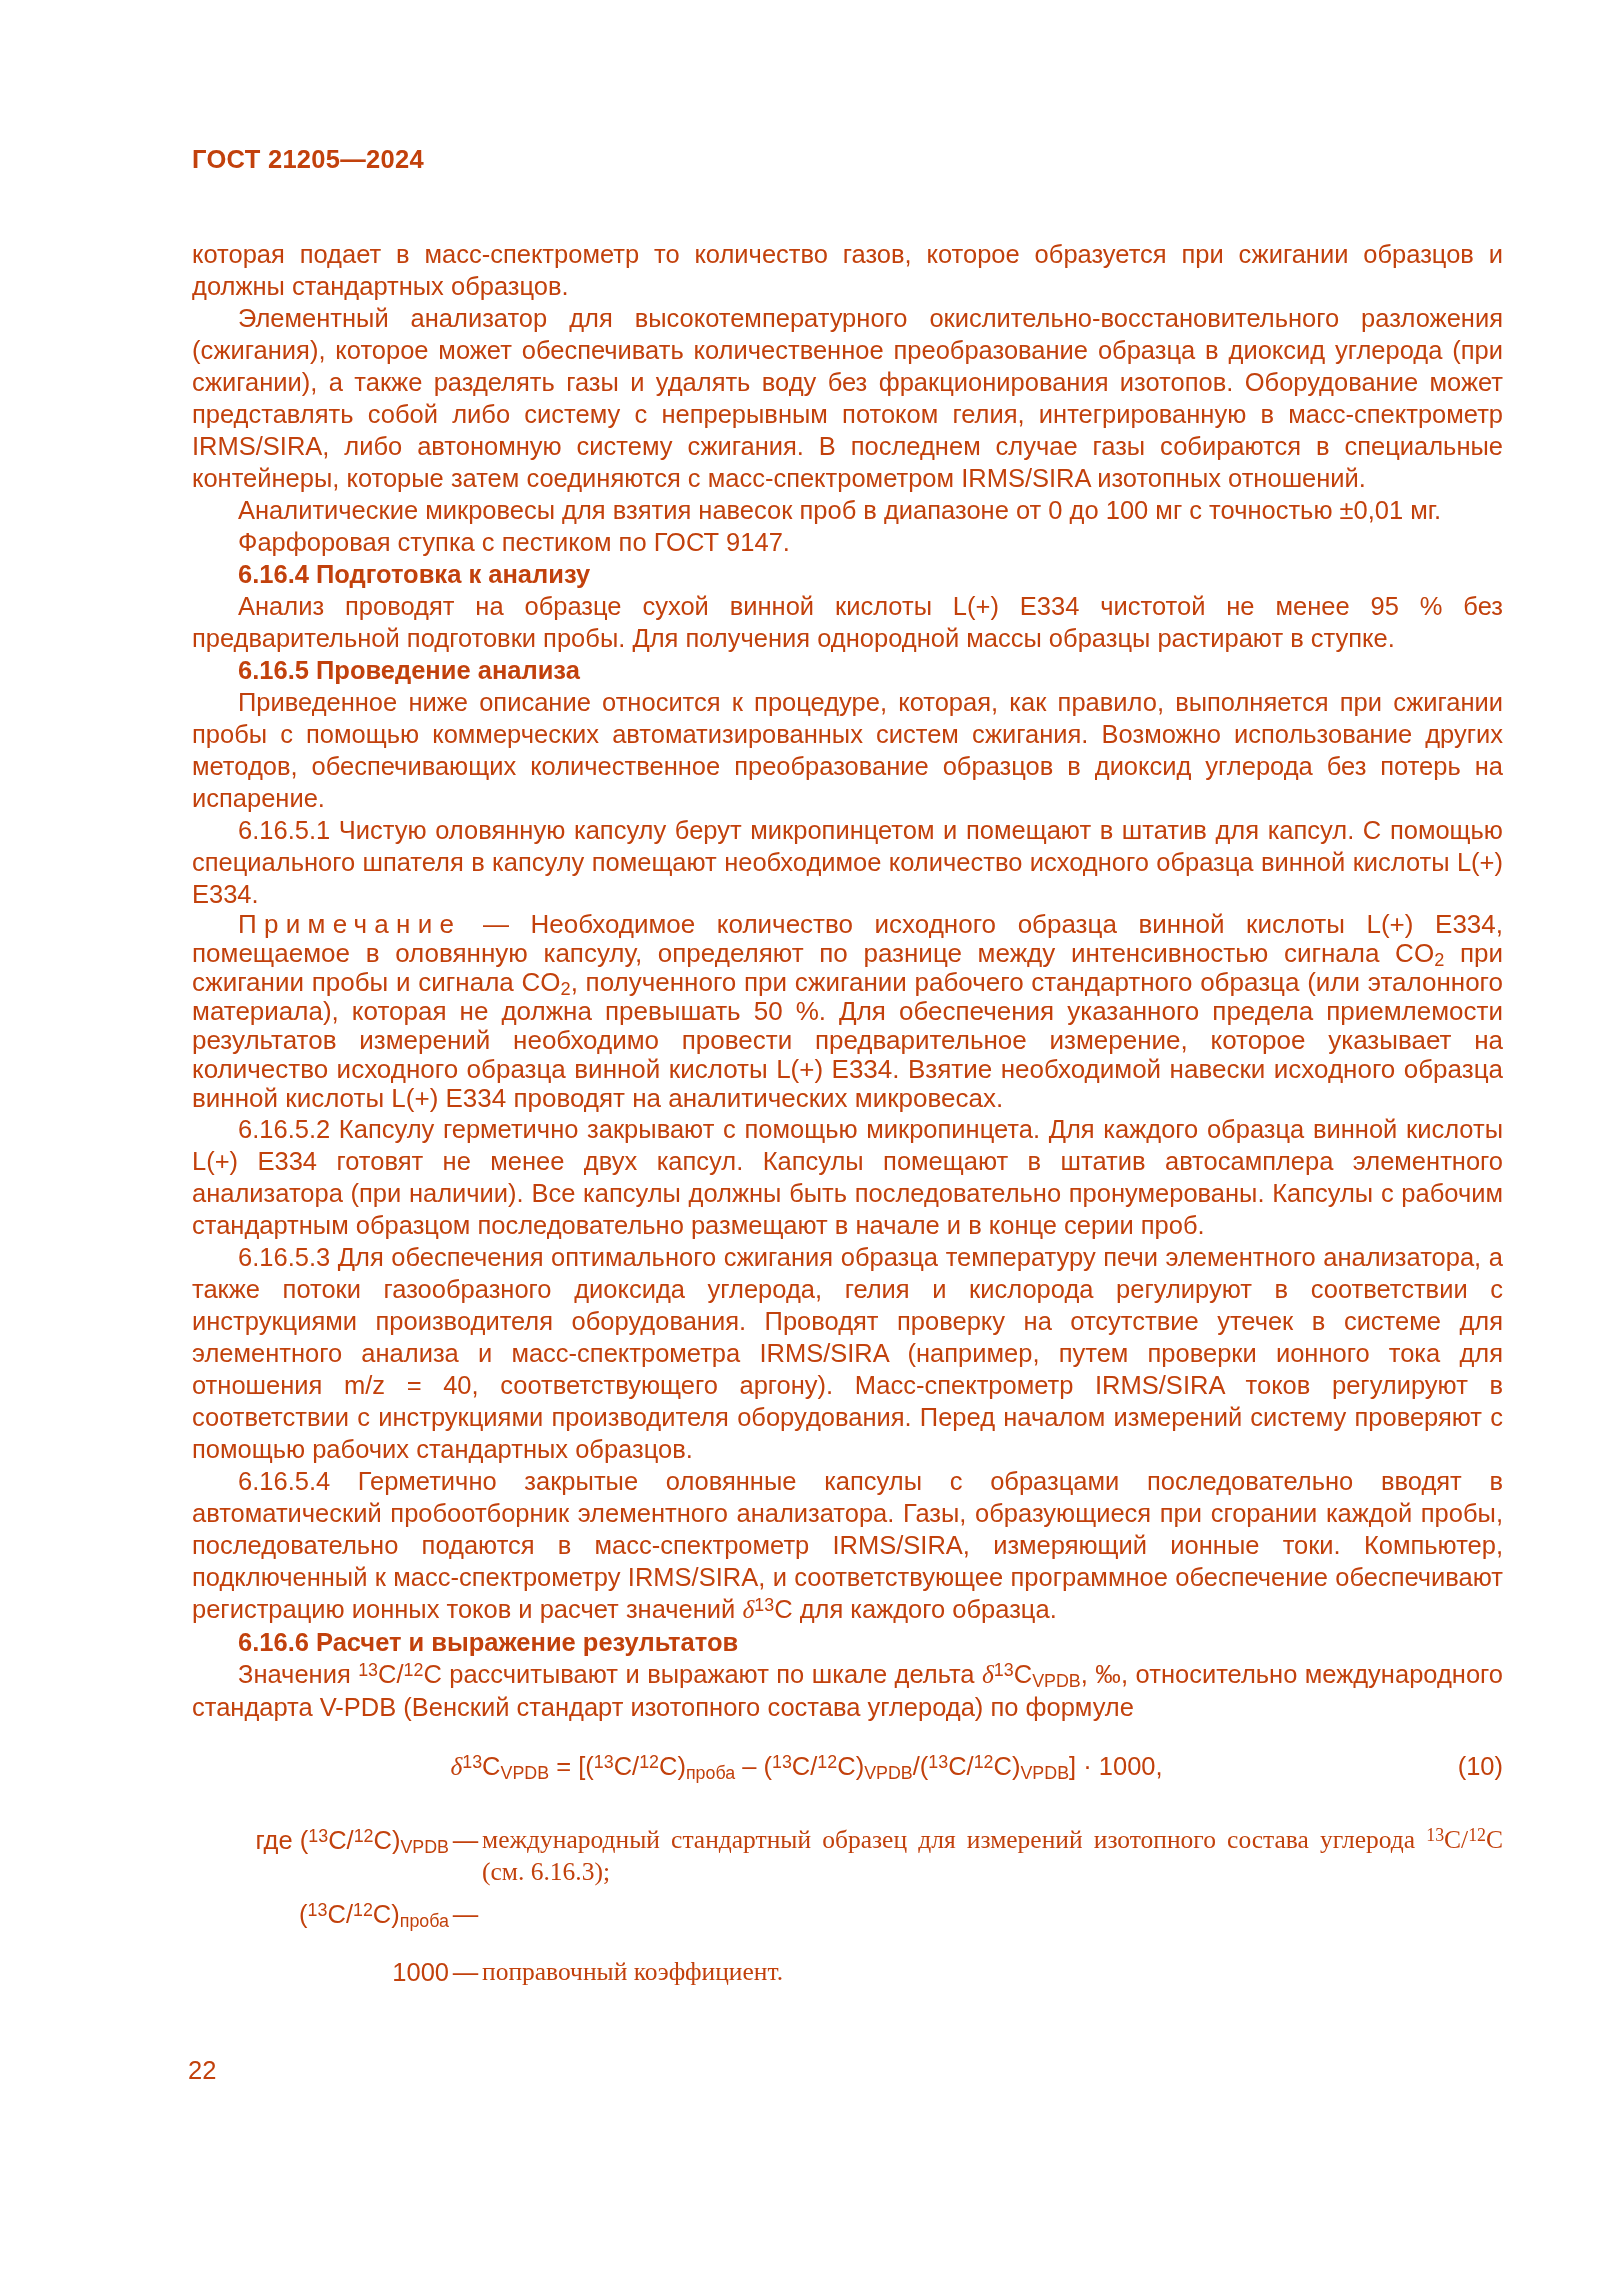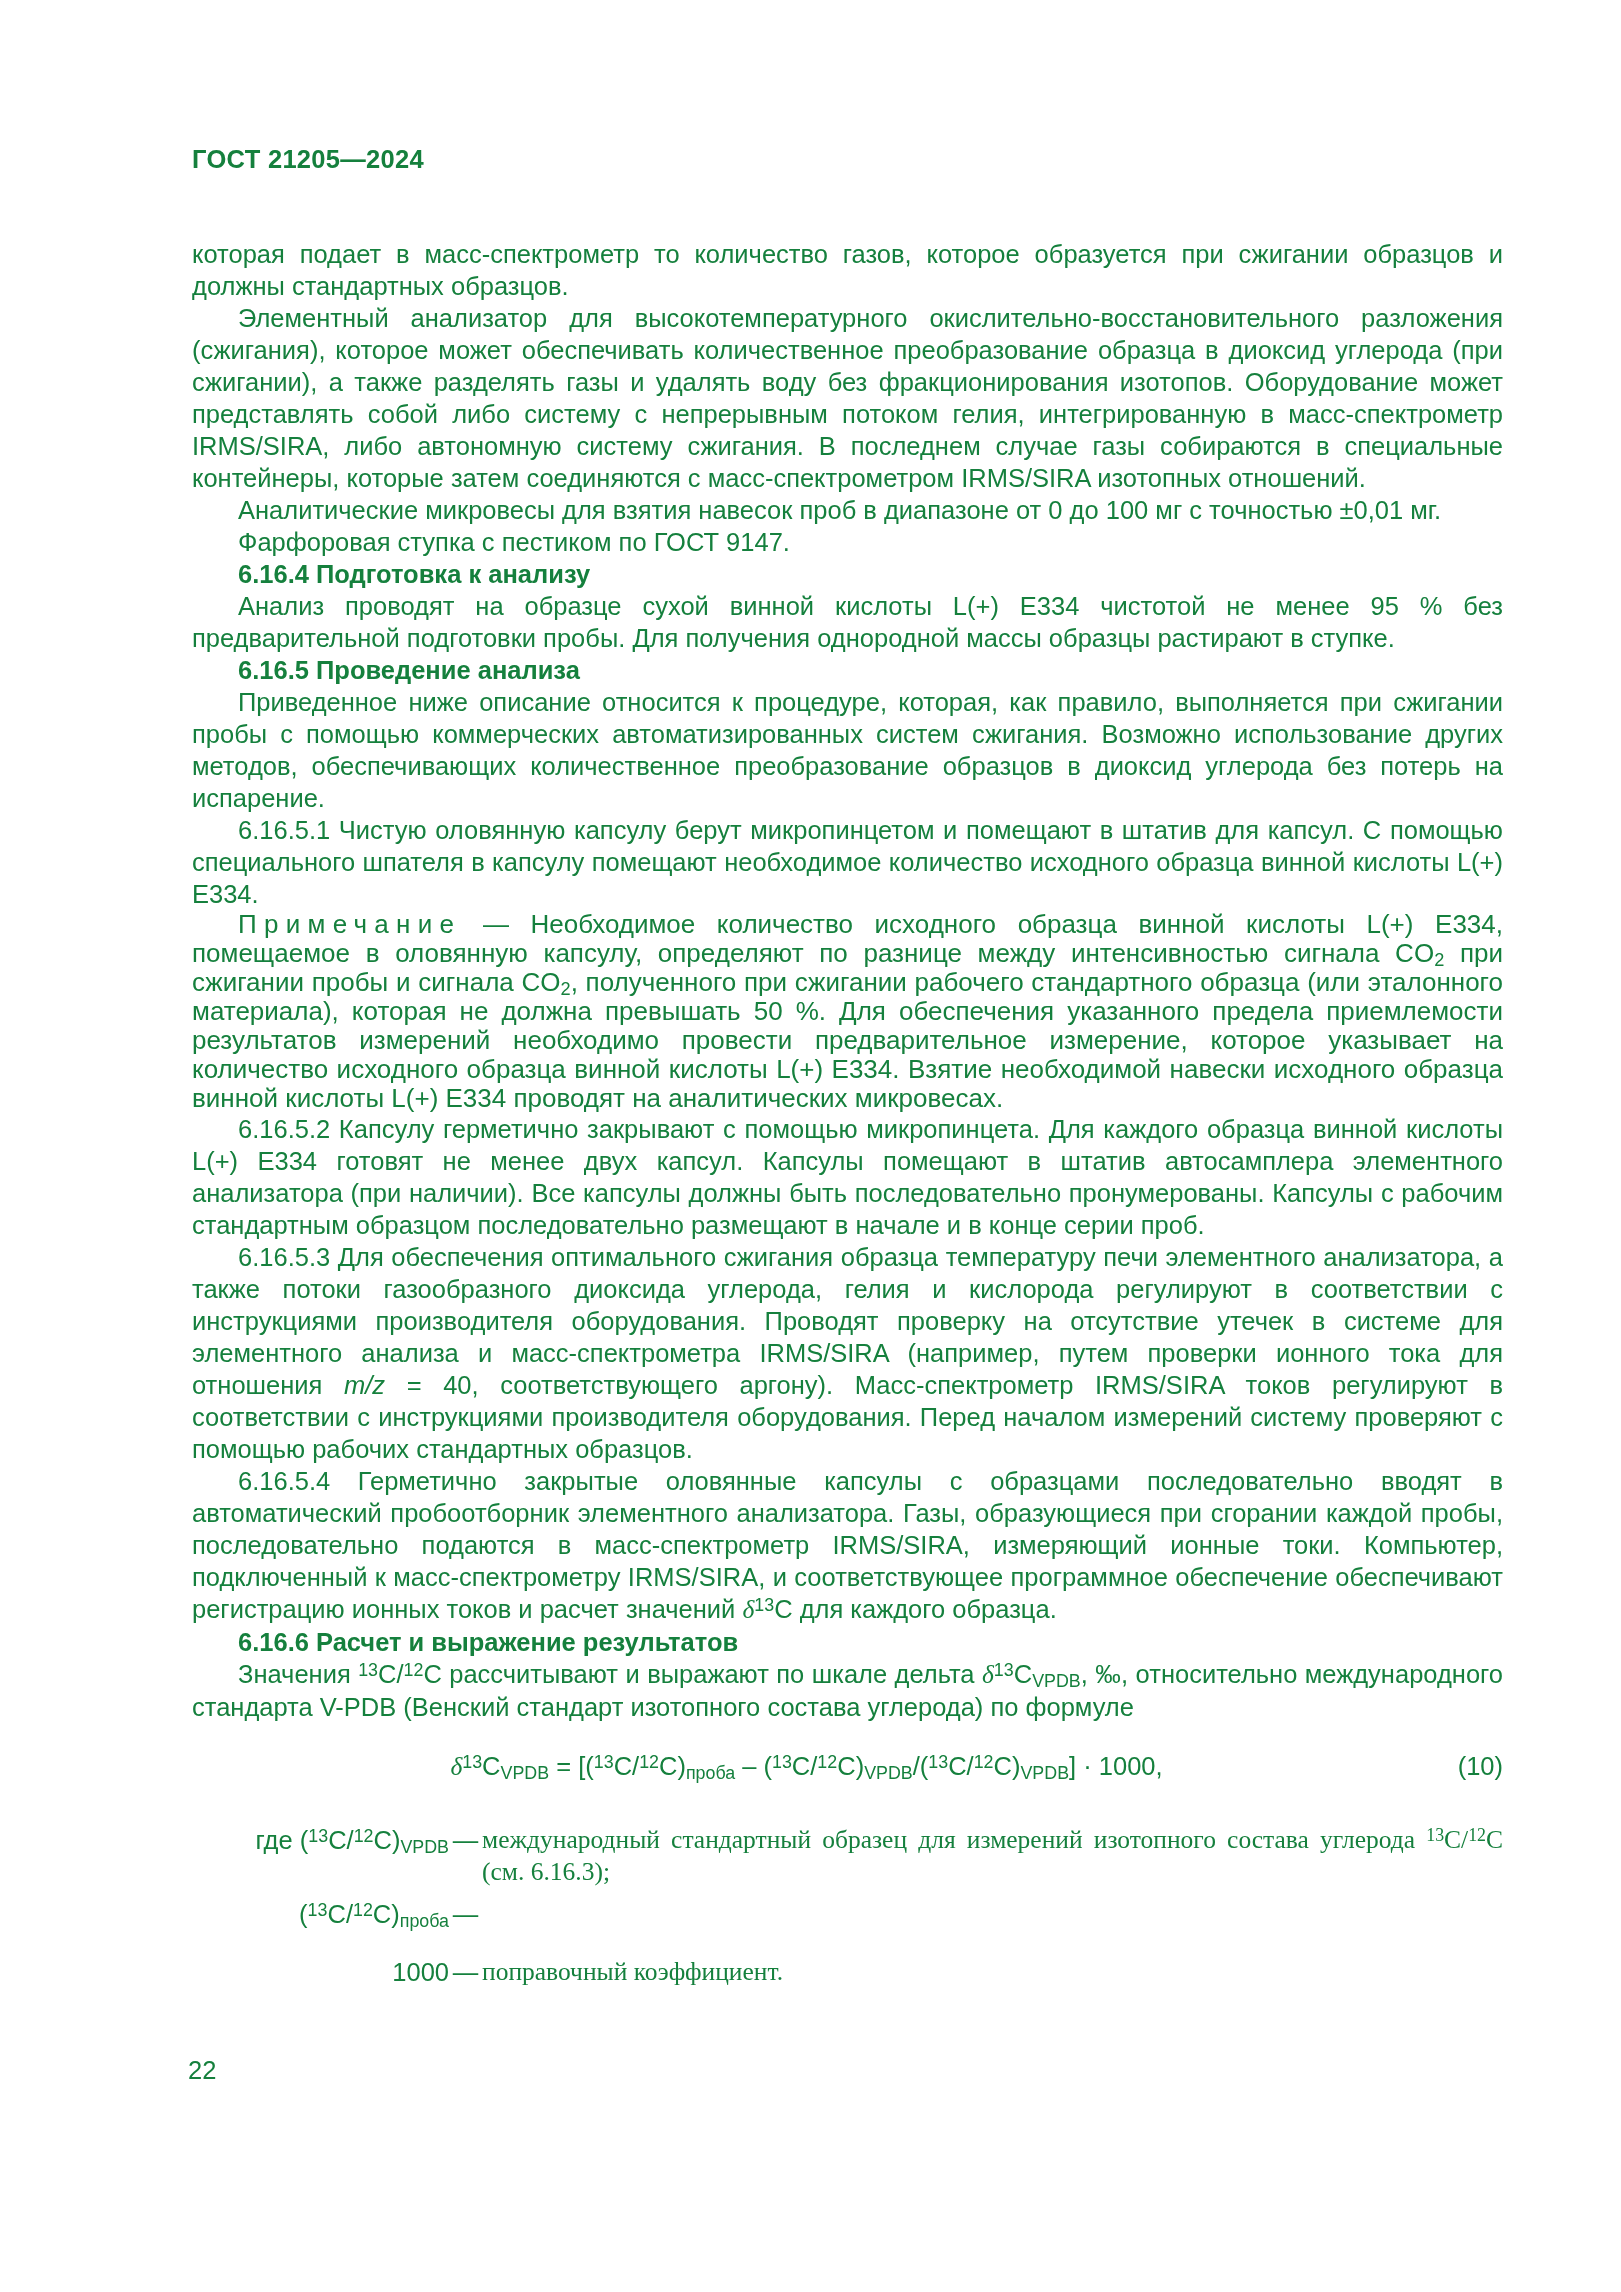--- a/index.html
+++ b/index.html
@@ -1,21 +1,21 @@
 <!DOCTYPE html>
 <html lang="ru"><head>
 <meta charset="utf-8">
 <style>
   html,body{margin:0;padding:0;background:#e9e9e9;}
   .page{
     position:relative;
     width:1621px;height:2293px;
     background:#ffffff;
     font-family:"Liberation Sans","DejaVu Sans",sans-serif;
-    color:#15803d;
+    color:#c2410c;
     overflow:hidden;
     margin:0 auto;
   }
   .doc{
     position:absolute;left:192px;top:143px;width:1311px;
     font-size:25.5px;line-height:32px;
     text-align:justify;
   }
   .doc-header{
     font-weight:bold;font-size:25.5px;letter-spacing:0.3px;
@@ -24,21 +24,21 @@
   .doc p{margin:0;text-indent:46px;}
   .doc p.no-indent{text-indent:0;}
   .heading{font-weight:bold;text-align:left;}
   .note{
     font-size:26px;line-height:29px;
     margin:15.7px 0 15.7px 0;
   }
   .note-label{letter-spacing:.28em;}
   .sp{font-size:.7em;vertical-align:.42em;line-height:0;}
   .sb{font-size:.7em;vertical-align:-.22em;line-height:0;}
-  .it{font-style:italic;}
+  .it{}
   .delta{font-family:"Liberation Serif","DejaVu Serif",serif;font-style:italic;}
   .formula-row{
     display:flex;align-items:baseline;
     margin:27.4px 0 41px 0;
   }
   .formula{flex:1;text-align:center;white-space:nowrap;}
   .formula-num{width:82px;text-align:right;}
   .where{margin:0;}
   .where-row{
     display:grid;grid-template-columns:257px 33px auto;

